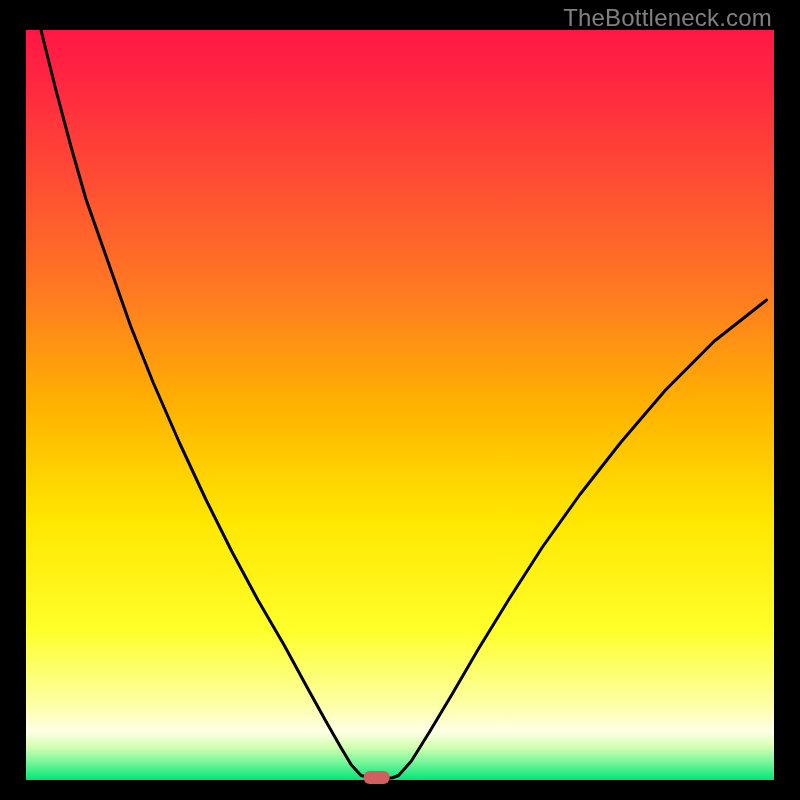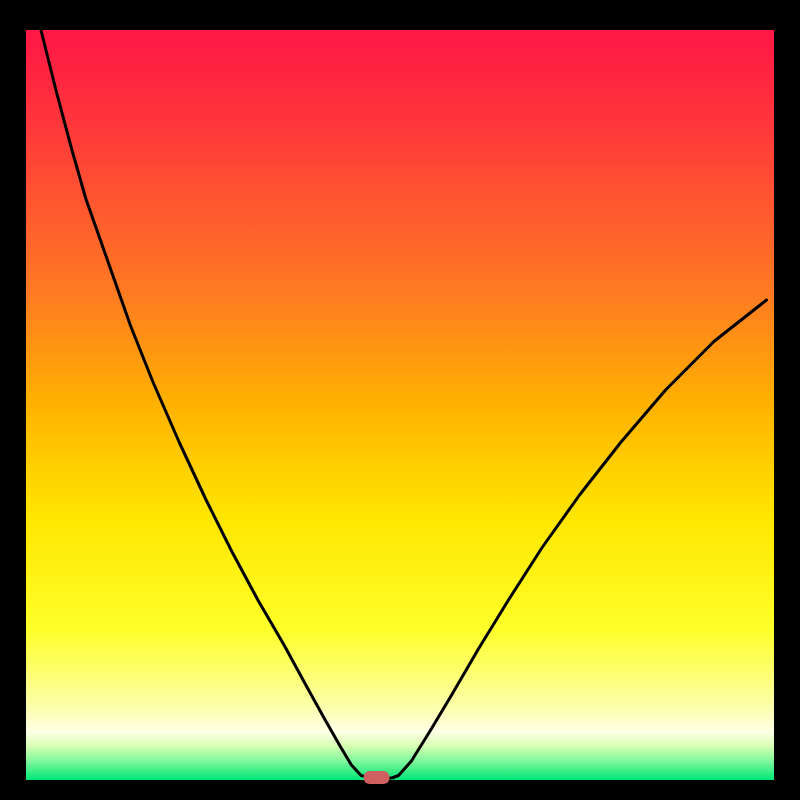--- a/index.html
+++ b/index.html
@@ -48,13 +48,14 @@
           <stop offset="93.5%" stop-color="#ffffe6"></stop>
           <stop offset="95.5%" stop-color="#d6ffb3"></stop>
           <stop offset="97.5%" stop-color="#7ef79c"></stop>
           <stop offset="100%" stop-color="#00e676"></stop>
         </linearGradient>
       </defs>
       <rect x="26" y="30" width="748" height="750" fill="url(#bg-grad)"></rect>
       <path d="M40.96 30.00 L55.92 90.00 L70.88 146.25 L85.84 198.75 L108.28 262.50 L130.72 326.25 L153.16 382.50 L179.34 442.50 L205.52 498.75 L231.70 551.25 L257.88 600.00 L284.06 645.00 L306.50 686.25 L325.20 720.00 L340.16 746.25 L351.38 765.00 L361.10 775.50 L361.10 775.50 L370.08 777.75 L377.56 778.50 L385.04 778.50 L392.52 777.75 L398.50 775.50 L398.50 775.50 L411.22 761.25 L429.92 731.25 L452.36 693.75 L478.54 648.75 L508.46 600.00 L542.12 547.50 L579.52 495.00 L620.66 442.50 L665.54 390.00 L714.16 341.25 L766.52 300.00" fill="none" stroke="#000000" stroke-width="3" stroke-linecap="round" stroke-linejoin="round"></path>
       <rect x="363.6" y="771.0" width="26" height="13" rx="6" ry="6" fill="#d06060"></rect>
     </svg>
+  <div class="watermark">TheBottleneck.com</div>
 </div>
 
 </body></html>

